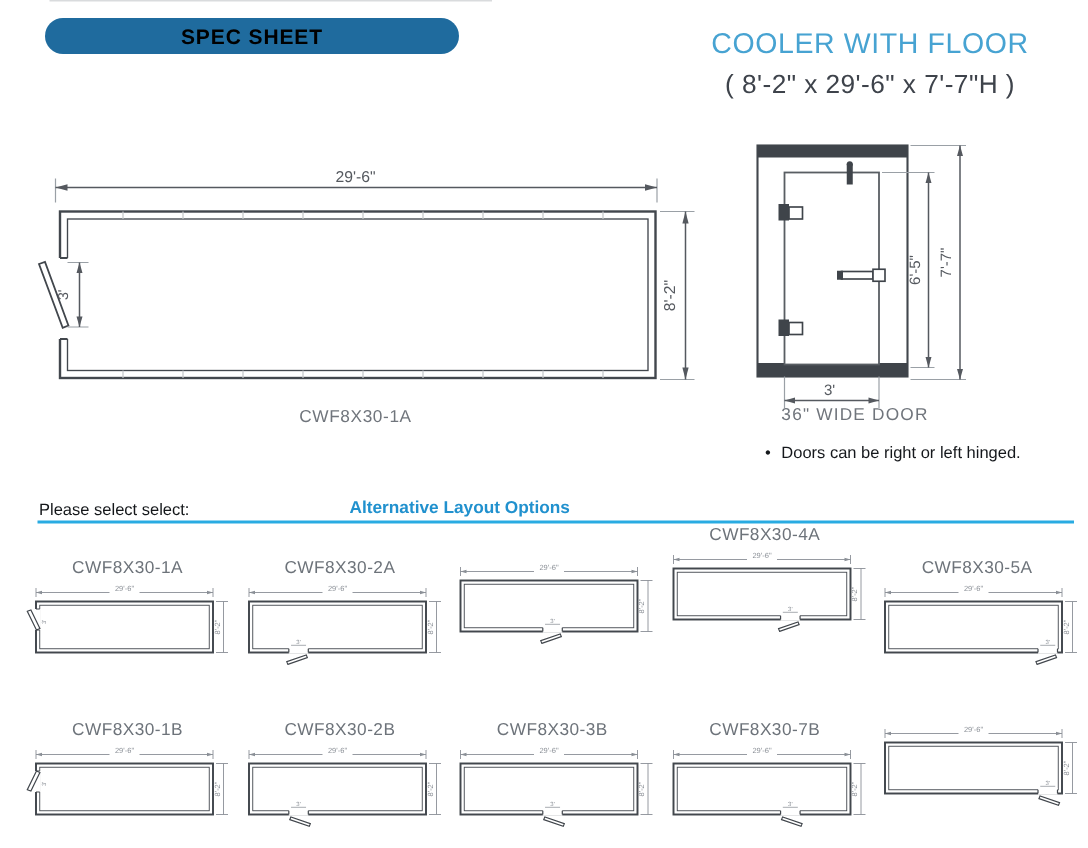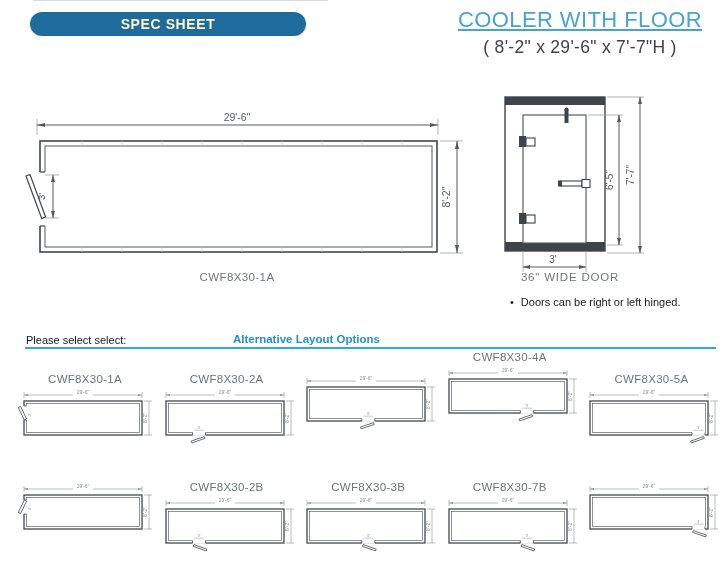--- a/index.html
+++ b/index.html
@@ -4,25 +4,25 @@
 <style>
   html,body{margin:0;padding:0;background:#fff;}
   #page{position:relative;width:725px;height:565px;background:#fff;overflow:hidden;
         font-family:"Liberation Sans",sans-serif;}
   svg text{font-family:"Liberation Sans",sans-serif;}
 
   .top-rule{position:absolute;left:33px;top:0;width:295px;height:1px;background:#d9dbdd;}
 
   .banner{position:absolute;left:30px;top:12px;width:276px;height:24px;border-radius:13px;
           display:flex;align-items:center;justify-content:center;
-          color:#fef9c3;font-weight:bold;font-size:14px;letter-spacing:.6px;}
+          color:#000000;font-weight:bold;font-size:14px;letter-spacing:.6px;}
 
   .titleblock{position:absolute;left:440px;top:4px;width:280px;text-align:center;}
   .model{font-size:21px;font-weight:bold;letter-spacing:.3px;line-height:1.15;}
-  .product{font-size:22px;letter-spacing:.4px;line-height:1.2;margin-top:3px;text-decoration:underline;}
+  .product{font-size:19px;letter-spacing:.4px;line-height:1.2;margin-top:15px;}
   .dims{font-size:17.5px;color:#3e434b;letter-spacing:.3px;margin-top:4px;}
 
   .drawing{position:absolute;}
 
   .door-caption{position:absolute;left:500px;top:271px;width:140px;text-align:center;
                 font-size:11.5px;color:#70757c;letter-spacing:.8px;}
   .note{position:absolute;left:510px;top:296px;display:flex;gap:7px;align-items:flex-start;
         font-size:11px;color:#15181c;}
   .note .bullet{font-size:11px;line-height:1.2;}
 
@@ -287,20 +287,21 @@
           <text x="130.5" y="31" font-size="5" fill="#8a8f96" text-anchor="middle" transform="rotate(-90 130.5 31)">8'-2"</text>
           <rect x="110" y="44.2" width="13" height="4.6" fill="#fff"></rect>
           <line x1="110" y1="45.5" x2="110" y2="48" stroke="#42474d" stroke-width="0.8"></line>
           <line x1="123" y1="45.5" x2="123" y2="48" stroke="#42474d" stroke-width="0.8"></line>
           <line x1="111.5" y1="43.2" x2="121.5" y2="43.2" stroke="#8a8f96" stroke-width="0.5"></line>
           <text x="116.5" y="42" font-size="4" fill="#8a8f96" text-anchor="middle">3'</text>
           <polygon points="109.35,55.9 122.35,51.4 121.65,49.6 108.65,54.1" fill="#fff" stroke="#42474d" stroke-width="0.8"></polygon>
         </svg>
       </div>
       <div class="layout-option" style="left: 16px; top: 481px;">
+        <div class="opt-label">CWF8X30-1B</div>
         <svg class="thumb" width="138" height="64" viewBox="0 0 138 64">
           <line x1="8" y1="5" x2="8" y2="11" stroke="#8a8f96" stroke-width="0.6"></line>
           <line x1="126" y1="5" x2="126" y2="11" stroke="#8a8f96" stroke-width="0.6"></line>
           <line x1="8" y1="8" x2="126" y2="8" stroke="#8a8f96" stroke-width="0.6"></line>
           <polygon points="8,8 12,6.9 12,9.1" fill="#8a8f96"></polygon>
           <polygon points="126,8 122,6.9 122,9.1" fill="#8a8f96"></polygon>
           <rect x="57" y="2" width="20" height="7" fill="#fff"></rect>
           <text x="67" y="7" font-size="5" fill="#8a8f96" text-anchor="middle">29'-6"</text>
           <rect x="8" y="14" width="118" height="34" fill="#fff" stroke="#42474d" stroke-width="1.3"></rect>
           <rect x="10.5" y="16.5" width="113" height="29" fill="none" stroke="#42474d" stroke-width="0.6"></rect>

